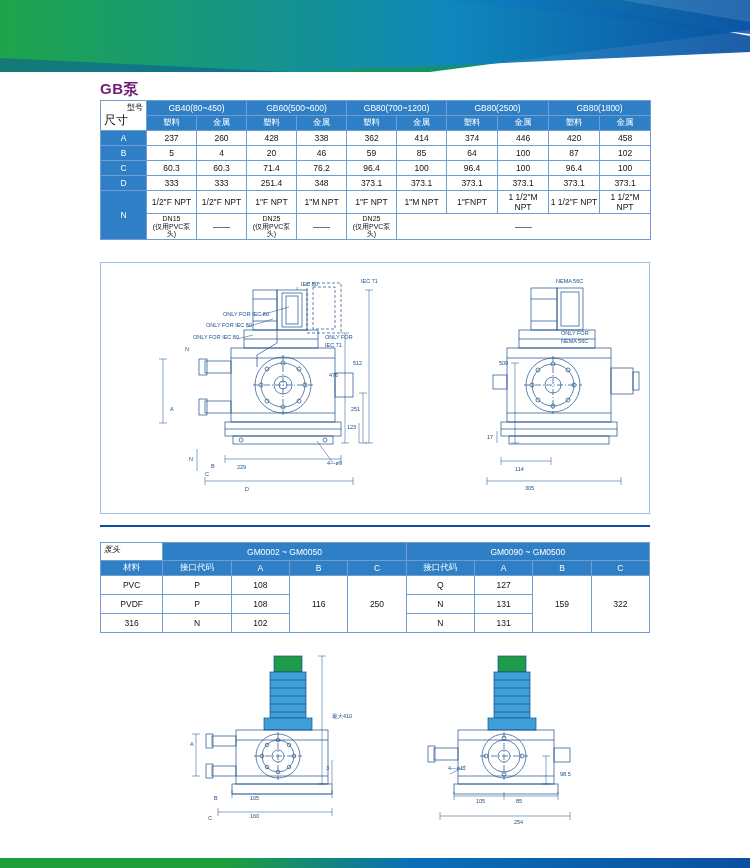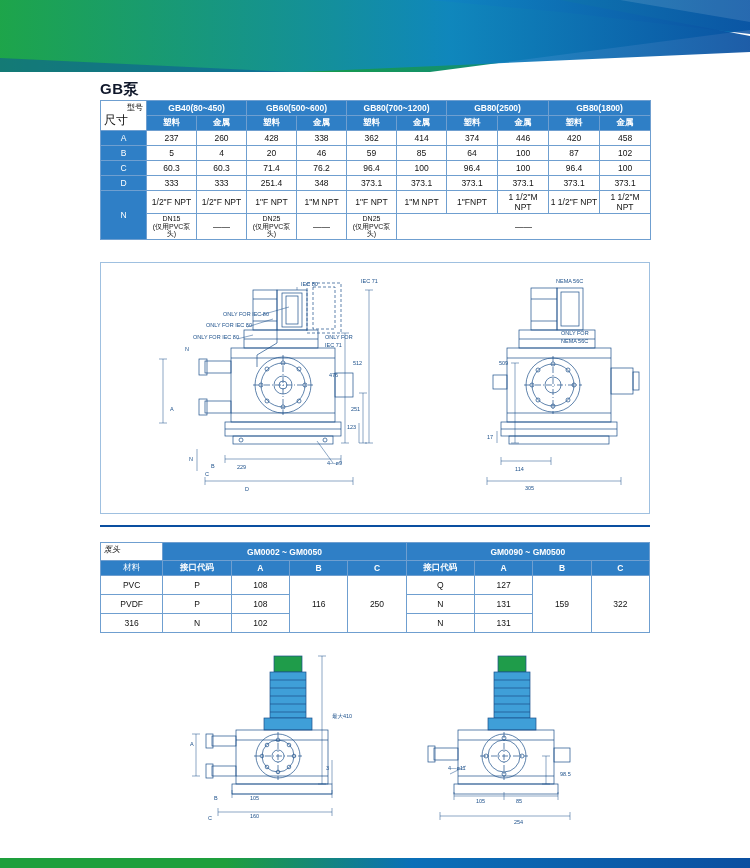--- a/index.html
+++ b/index.html
@@ -14,21 +14,21 @@
   }
   
   .banner {
     position:absolute; left:0; top:0; width:750px; height:72px;
     overflow:hidden;
   }
   .banner svg { display:block; }
 
   
   .section-title {
-    color:#0f172a;
+    color:#701a75;
     font-weight:bold;
     font-size:15px;
     letter-spacing:0.5px;
   }
   .title-underline {
     height:2px; background:#0a4fa0; margin-top:3px;
   }
 
   
   table.spec {
@@ -44,21 +44,21 @@
     vertical-align:middle;
     padding:1px 1px;
     height:15px;
     font-weight:normal;
     color:#111;
     background:#fff;
   }
   table.spec th.hd {
     background:#2f7fc6;
     color:#fff;
-    font-weight:bold;
+    font-weight:normal;
   }
   table.spec td.lbl {
     background:#2f7fc6;
     color:#fff;
   }
   .tiny { font-size:7px; line-height:1.05; }
 
   
   .split {
     position:relative;

